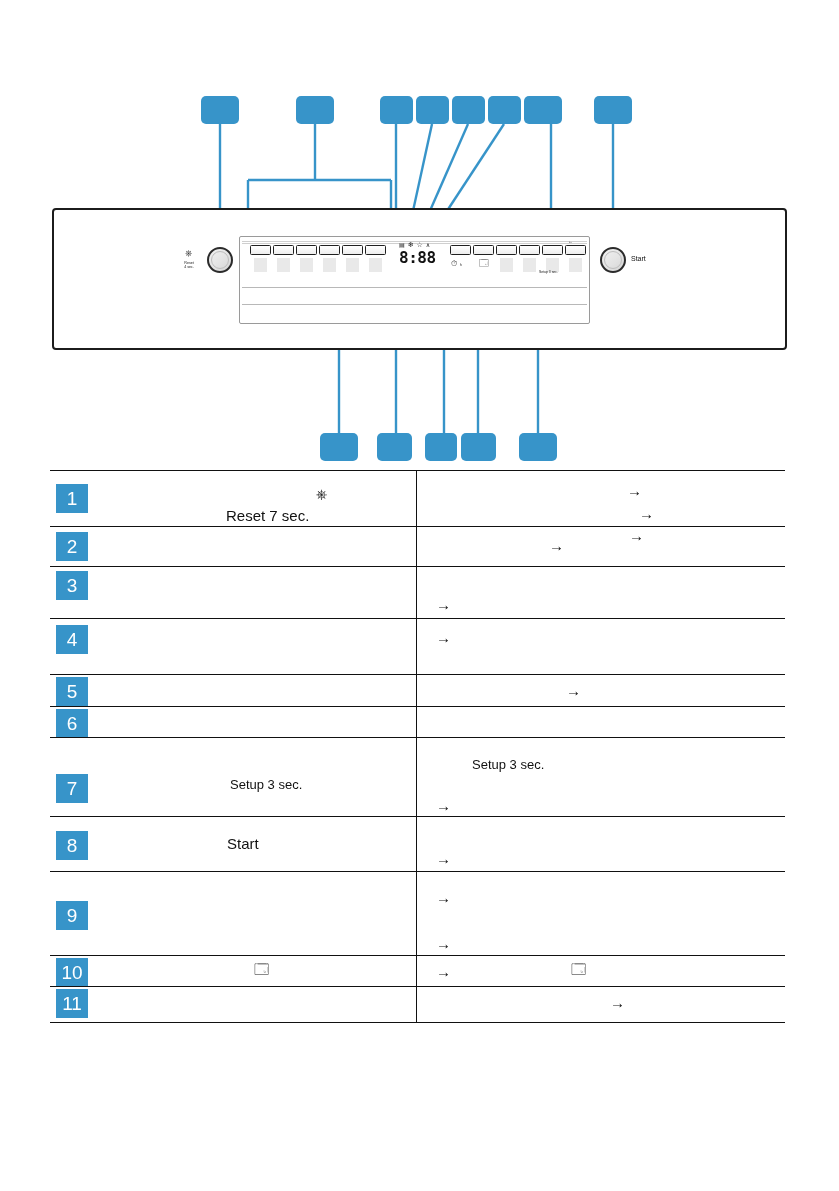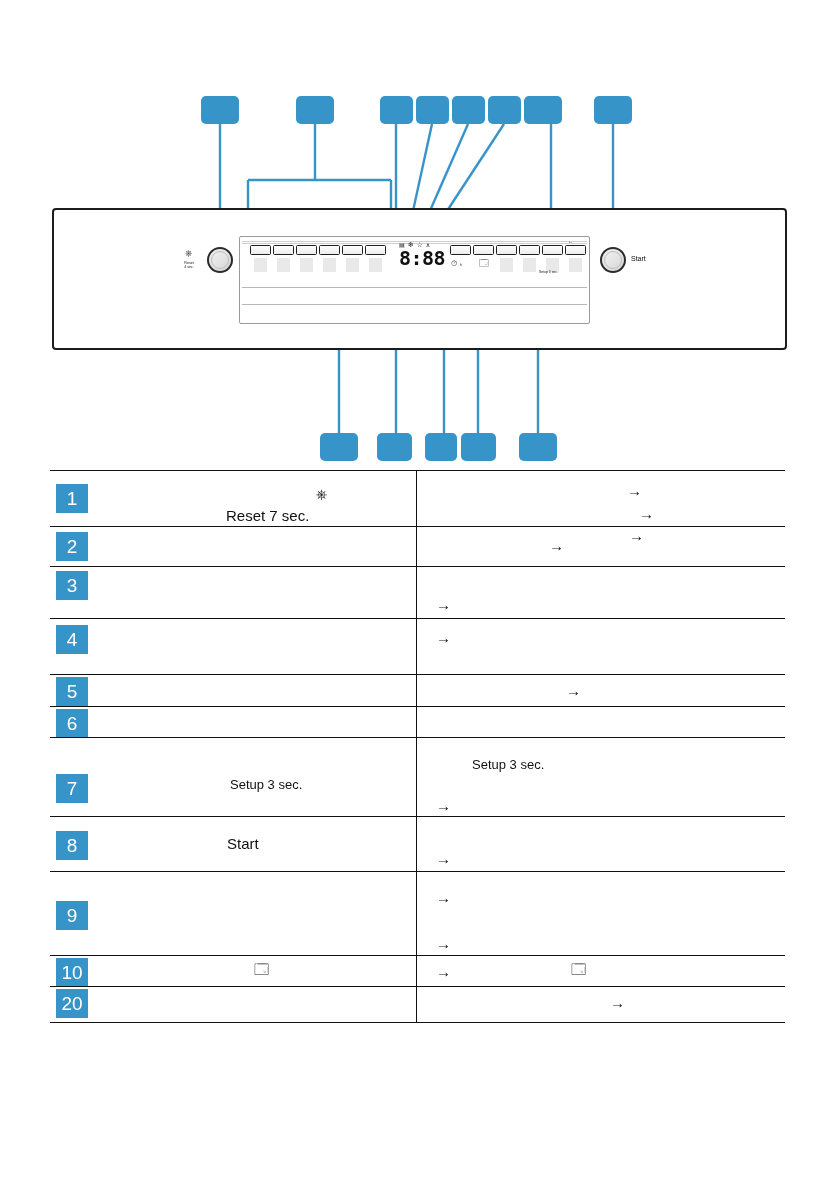--- a/index.html
+++ b/index.html
@@ -106,21 +106,21 @@
   .pchip {
     position: absolute;
     width: 13px; height: 14px;
     background: #e9e9e9;
   }
   .lcd {
     position: absolute;
     left: 399px; top: 250px;
     width: 38px; height: 16px;
     font-family: "DejaVu Sans Mono", monospace;
-    font-size: 20px;
+    font-size: 16px;
     font-weight: bold;
     letter-spacing: -0.5px;
     color: #111;
     line-height: 16px;
   }
   .lcd-icons {
     position: absolute;
     left: 399px; top: 240px;
     width: 40px; height: 9px;
     display: flex;
@@ -393,18 +393,18 @@
     <div class="trow" style="height:31px;">
       <div class="vdiv"></div>
       <div class="badge" style="top:2px;">10</div>
       <div class="glyph" style="left:204px;top:6px;">🗔</div>
       <div class="arrow" style="left:386px;top:8px;">→</div>
       <div class="glyph" style="left:521px;top:6px;">🗔</div>
     </div>
 
     <div class="trow" style="height:37px;">
       <div class="vdiv"></div>
-      <div class="badge" style="top:2px;">20</div>
+      <div class="badge" style="top:2px;">11</div>
       <div class="arrow" style="left:560px;top:8px;">→</div>
     </div>
 
   </div>
 </div>
 
 </body></html>

